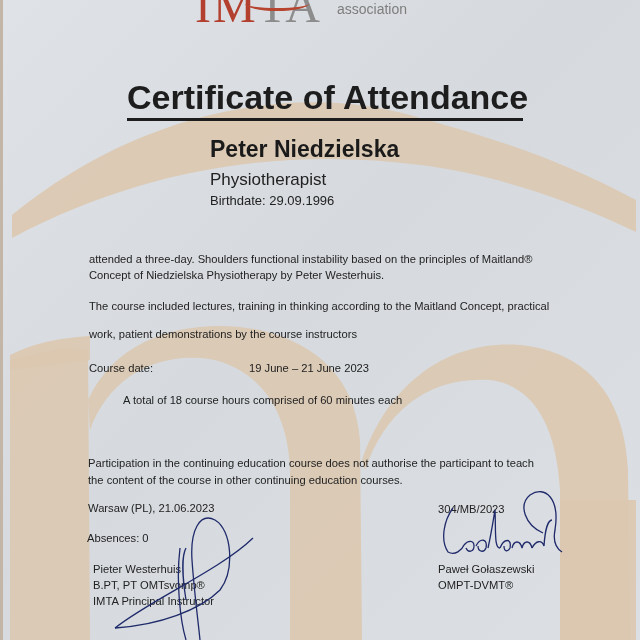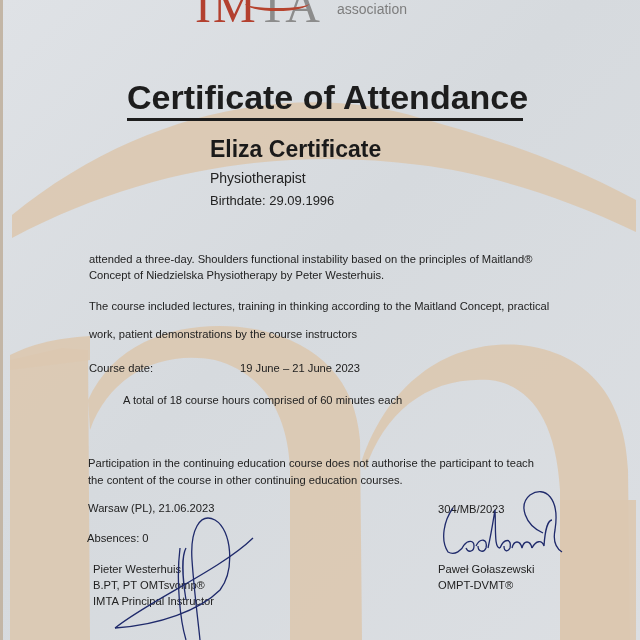--- a/index.html
+++ b/index.html
@@ -34,21 +34,21 @@
   .title {
     position: absolute; left: 127px; top: 78px; width: 398px;
     font-size: 34px; font-weight: bold; color: #1d1d1d;
     white-space: nowrap;
   }
   .title-underline {
     position: absolute; left: 127px; top: 118px; width: 396px; height: 3px; background: #1d1d1d;
   }
   .abs { position: absolute; white-space: nowrap; }
   .name { left: 210px; top: 136px; font-size: 23px; font-weight: bold; color: #1a1a1a; }
-  .role { left: 210px; top: 170px; font-size: 14px; color: #222; }
+  .role { left: 210px; top: 170px; font-size: 17px; color: #222; }
   .birth { left: 210px; top: 193px; font-size: 13px; color: #222; }
   .body-text { font-size: 11.2px; color: #222; line-height: 16px; }
   .sig-svg { position: absolute; left: 0; top: 0; width: 640px; height: 640px; pointer-events: none; }
 </style>
 </head>
 <body>
 
 <div class="page">
   <div class="left-edge"></div>
 
@@ -70,32 +70,32 @@
     <div class="logo-letters">
       <span class="red">IM</span><span class="grey">TA</span>
     </div>
     <div class="logo-arc"></div>
     <div class="logo-sub">association</div>
   </div>
 
   <div class="title">Certificate of Attendance</div>
   <div class="title-underline"></div>
 
-  <div class="abs name">Eliza Certificate</div>
+  <div class="abs name">Peter Niedzielska</div>
   <div class="abs role">Physiotherapist</div>
   <div class="abs birth">Birthdate: 29.09.1996</div>
 
   <div class="abs body-text" style="left:89px; top:251px;">attended a three-day. Shoulders functional instability based on the principles of Maitland®</div>
   <div class="abs body-text" style="left:89px; top:267px;">Concept of Niedzielska Physiotherapy by Peter Westerhuis.</div>
 
   <div class="abs body-text" style="left:89px; top:298px;">The course included lectures, training in thinking according to the Maitland Concept, practical</div>
   <div class="abs body-text" style="left:89px; top:314px;margin-top:12px;">work, patient demonstrations by the course instructors</div>
 
   <div class="abs body-text" style="left:89px; top:360px;">Course date:</div>
-  <div class="abs body-text" style="left:240px; top:360px;">19 June – 21 June 2023</div>
+  <div class="abs body-text" style="left:249px; top:360px;">19 June – 21 June 2023</div>
 
   <div class="abs body-text" style="left:88px; top:392px;margin-left:35px;">A total of 18 course hours comprised of 60 minutes each</div>
 
   <div class="abs body-text" style="left:88px; top:455px;">Participation in the continuing education course does not authorise the participant to teach</div>
   <div class="abs body-text" style="left:88px; top:472px;">the content of the course in other continuing education courses.</div>
 
   <div class="abs body-text" style="left:88px; top:500px;">Warsaw (PL), 21.06.2023</div>
   <div class="abs body-text" style="left:438px; top:501px;">304/MB/2023</div>
 
   <div class="abs body-text" style="left:87px; top:530px;">Absences: 0</div>

